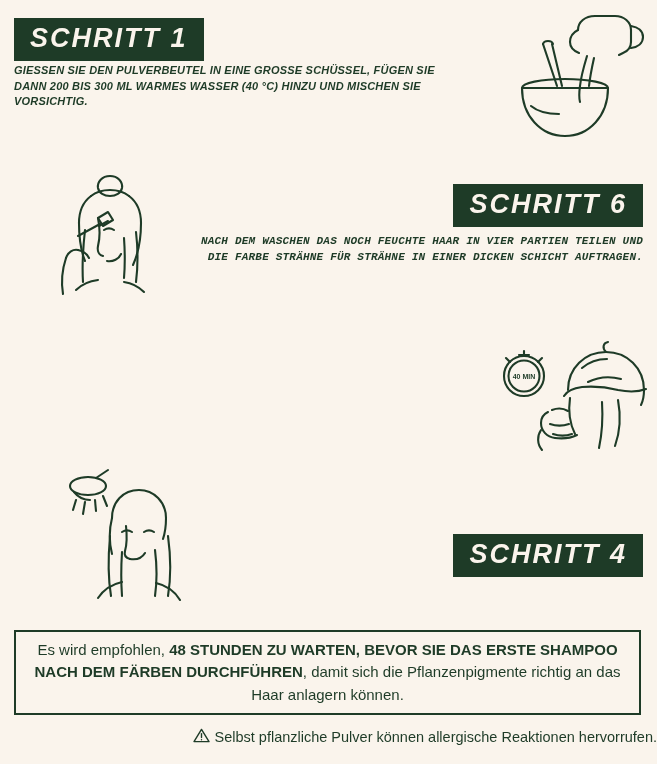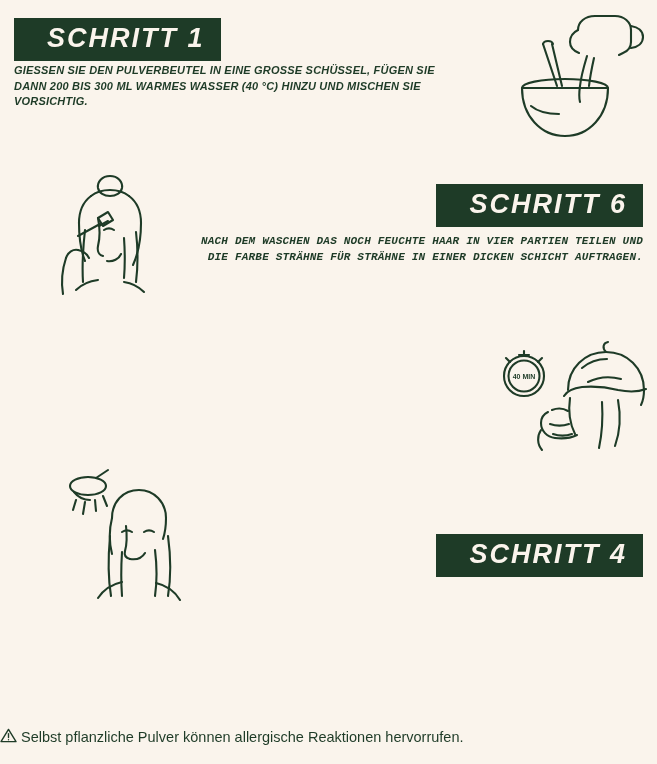--- a/index.html
+++ b/index.html
@@ -23,21 +23,21 @@
 
   
   .badge {
     position: absolute;
     background: #1e3b27;
     color: #faf4ec;
     font-style: italic;
     font-weight: bold;
     letter-spacing: 2px;
     font-size: 27px;
-    padding: 7px 16px 9px 33px;
+    padding: 7px 16px 9px 16px;
     white-space: nowrap;
     line-height: 1;
   }
 
   
   .steptext {
     position: absolute;
     font-style: italic;
     font-weight: bold;
     font-size: 11px;
@@ -72,21 +72,21 @@
     line-height: 1.5;
     color: #1e3b27;
   }
   .notebox b { font-weight: bold; }
 
   .warning {
     position: absolute;
     left: 0;
     top: 728px;
     width: 657px;
-    text-align: left;
+    text-align: right;
     font-size: 14.5px;
     color: #1e3b27;
   }
   .warning .wtxt { vertical-align: middle; }
   .warn-icon {
     display: inline-block;
     vertical-align: middle;
     margin-right: 4px;
   }
 </style>
@@ -212,20 +212,25 @@
       <path d="M58 70 c-2 22-2 42 1 60"></path>
       <path d="M116 70 c3 22 3 42 0 60"></path>
       <path d="M103 84 c2 16 2 32 0 46"></path>
       <path d="M70 86 c-1 16-1 30 0 44"></path>
 
       <path d="M46 132 c6-9 15-14 24-16"></path>
       <path d="M128 134 c-6-10-15-15-24-17"></path>
     </svg>
   </div>
 
+  <div class="notebox">
+    <p>
+      <span>Es wird empfohlen, </span><b>48 STUNDEN ZU WARTEN, BEVOR SIE DAS ERSTE SHAMPOO NACH DEM FÄRBEN DURCHFÜHREN</b><span>, damit sich die Pflanzenpigmente richtig an das Haar anlagern können.</span>
+    </p>
+  </div>
 
   <div class="warning">
     <span class="warn-icon">
       <svg width="17" height="15" viewBox="0 0 17 15" fill="none" stroke="#1e3b27" stroke-width="1.4" stroke-linecap="round" stroke-linejoin="round">
         <path d="M8.5 1.4 L16 13.6 H1 z"></path>
         <path d="M8.5 5.6 v4"></path>
         <path d="M8.5 11.6 v0.1"></path>
       </svg>
     </span><span class="wtxt">Selbst pflanzliche Pulver können allergische Reaktionen hervorrufen.</span>
   </div>

